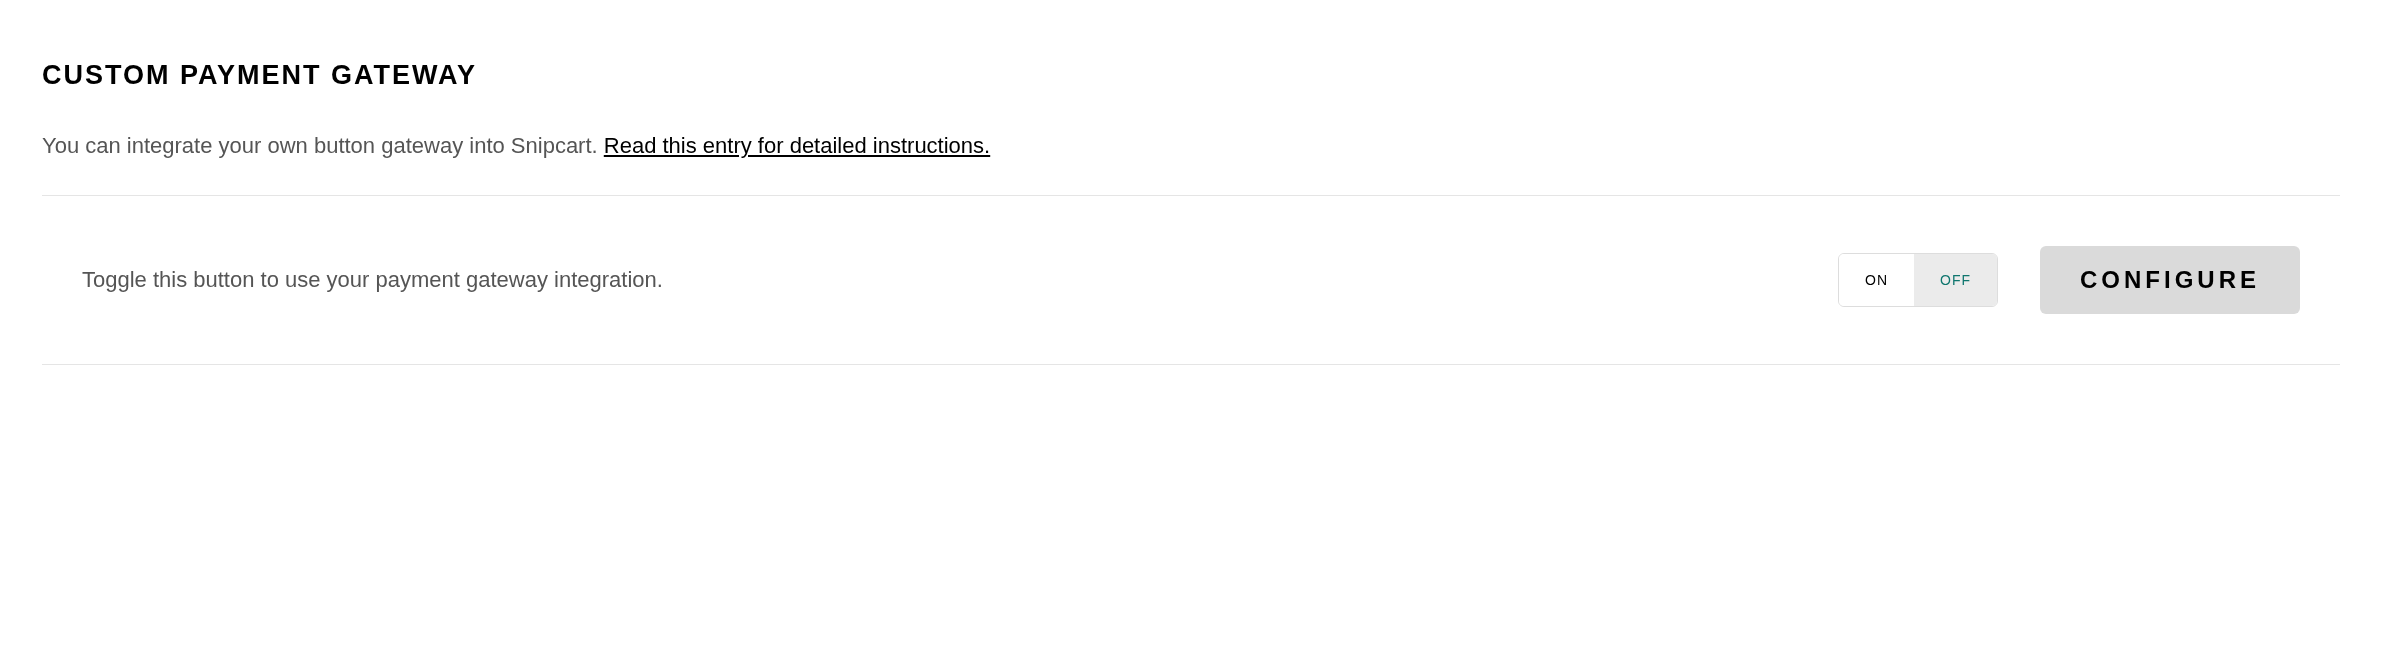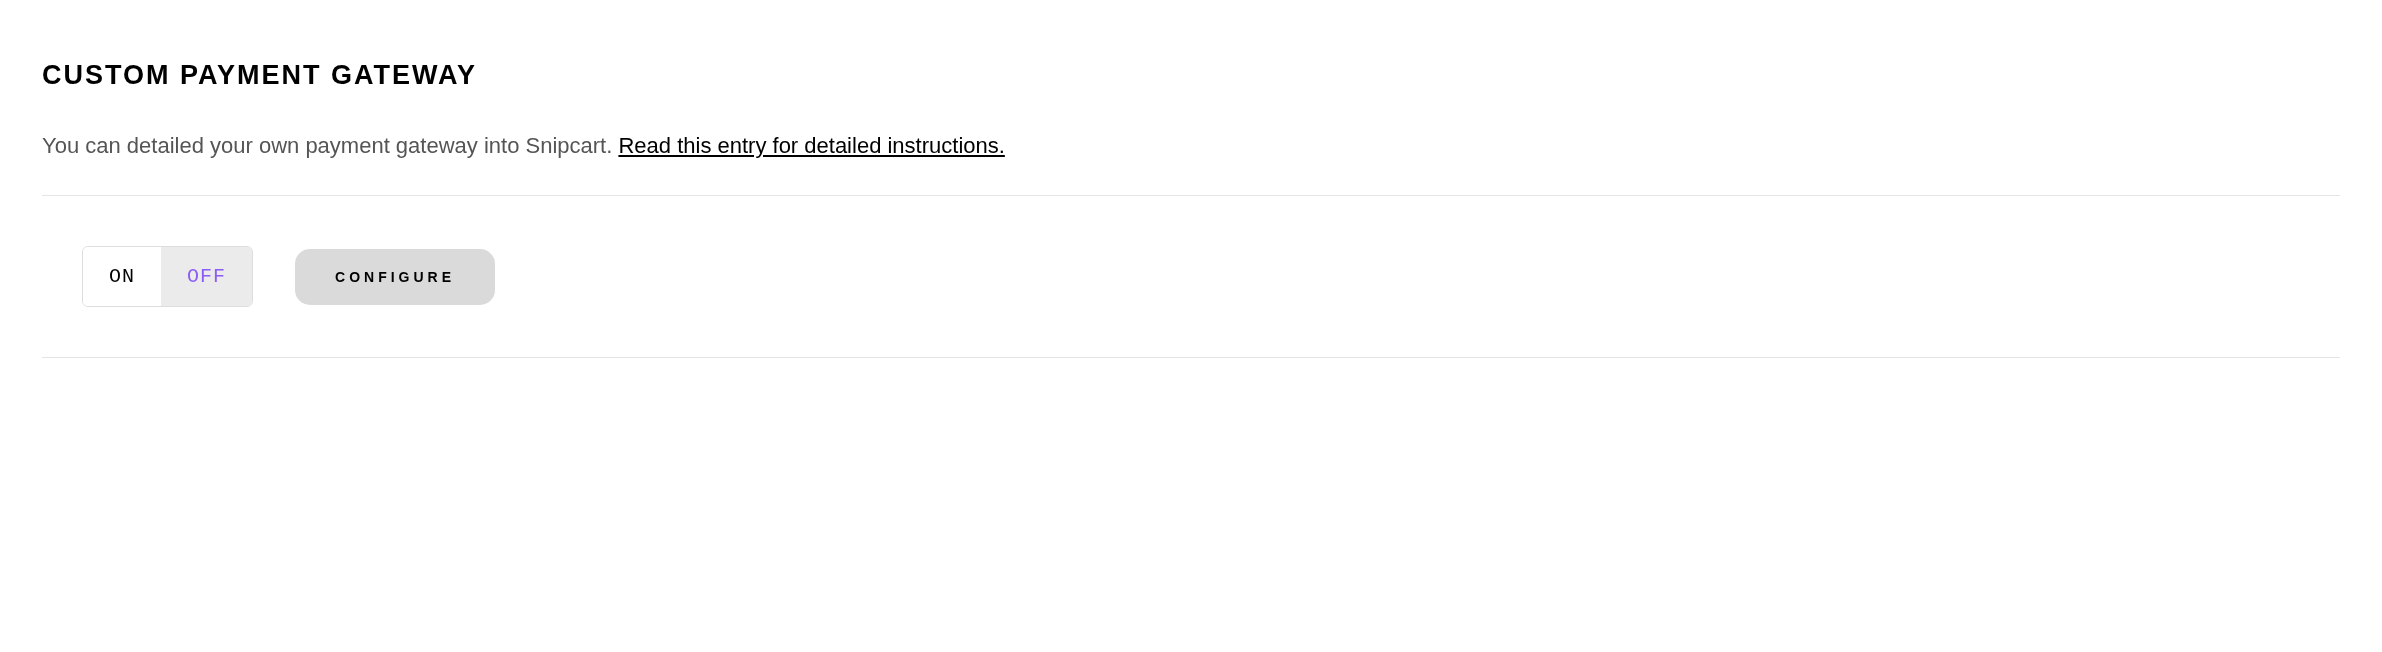--- a/index.html
+++ b/index.html
@@ -63,64 +63,65 @@
     
     .toggle-group {
       display: flex;
       border-radius: 6px;
       overflow: hidden;
       border: 1px solid #dddddd;
     }
     
     .toggle-option {
       padding: 18px 26px;
-      font-size: 20px;
+      font-size: 14px;
       font-weight: 500;
       letter-spacing: 1px;
       cursor: pointer;
       border: none;
       background: transparent;
-      font-family: Liberation Mono, monospace;
+      font-family: Liberation Sans, sans-serif;
     }
     
     .toggle-on {
       background: #ffffff;
       color: #000000;
     }
     
     .toggle-off {
       background: #ebebeb;
-      color: #8b5cf6;
+      color: #0f766e;
     }
     
     .configure-button {
       padding: 20px 40px;
-      font-size: 14px;
+      font-size: 24px;
       font-weight: 700;
       letter-spacing: 4px;
       color: #000000;
       background: #dadada;
       border: none;
-      border-radius: 15px;
+      border-radius: 6px;
       cursor: pointer;
       font-family: inherit;
     }
   </style>
 </head>
 <body>
 
 <h1 class="section-title">CUSTOM PAYMENT GATEWAY</h1>
 
 <p class="description">
-  <span>You can detailed your own payment gateway into Snipcart. </span><a href="#" class="description-link">Read this entry for detailed instructions.</a>
+  <span>You can integrate your own button gateway into Snipcart. </span><a href="#" class="description-link">Read this entry for detailed instructions.</a>
 </p>
 
 <hr class="divider">
 
 <div class="row">
+  <span class="row-label">Toggle this button to use your payment gateway integration.</span>
 
   <div class="controls">
     <div class="toggle-group">
       <button class="toggle-option toggle-on">ON</button>
       <button class="toggle-option toggle-off">OFF</button>
     </div>
 
     <button class="configure-button">CONFIGURE</button>
   </div>
 </div>

